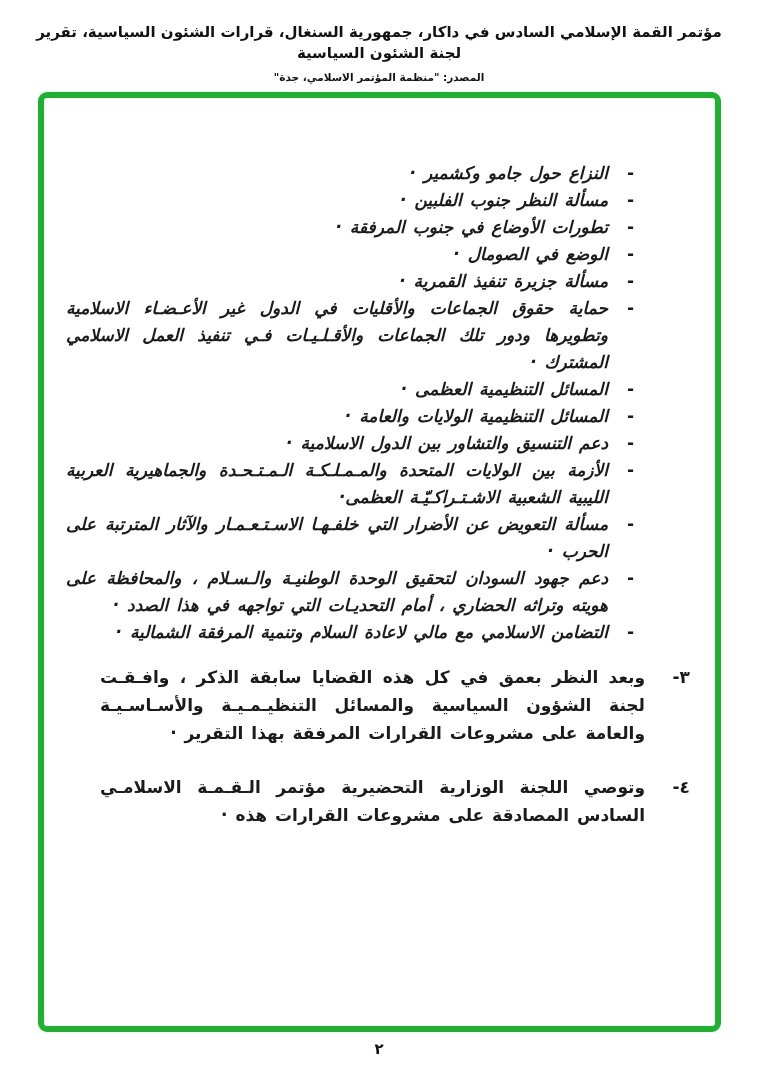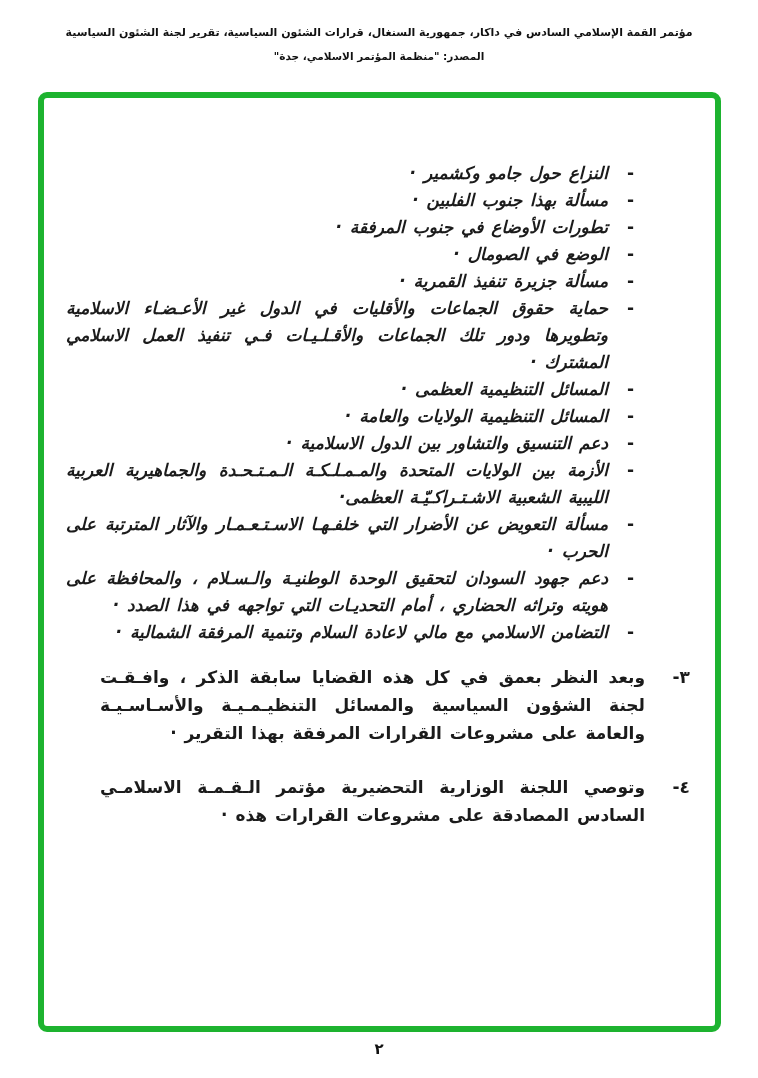--- a/index.html
+++ b/index.html
@@ -18,21 +18,21 @@
   }
   .header {
     position: absolute;
     top: 22px;
     left: 0;
     width: 758px;
     text-align: center;
     direction: rtl;
   }
   .header-title {
-    font-size: 11px;
+    font-size: 15px;
     font-weight: bold;
     line-height: 21px;
     padding: 0 28px;
     color: #111111;
   }
   .header-source {
     font-size: 10.5px;
     font-weight: bold;
     margin-top: 7px;
     color: #111111;
@@ -132,21 +132,21 @@
 
   <div class="doc-content">
 
     <div class="topics-list">
       <div class="list-item">
         <span class="dash-marker">-</span>
         <div class="item-text">النزاع حول جامو وكشمير ·</div>
       </div>
       <div class="list-item">
         <span class="dash-marker">-</span>
-        <div class="item-text">مسألة بهذا جنوب الفلبين ·</div>
+        <div class="item-text">مسألة النظر جنوب الفلبين ·</div>
       </div>
       <div class="list-item">
         <span class="dash-marker">-</span>
         <div class="item-text">تطورات الأوضاع في جنوب المرفقة ·</div>
       </div>
       <div class="list-item">
         <span class="dash-marker">-</span>
         <div class="item-text">الوضع في الصومال ·</div>
       </div>
       <div class="list-item">

